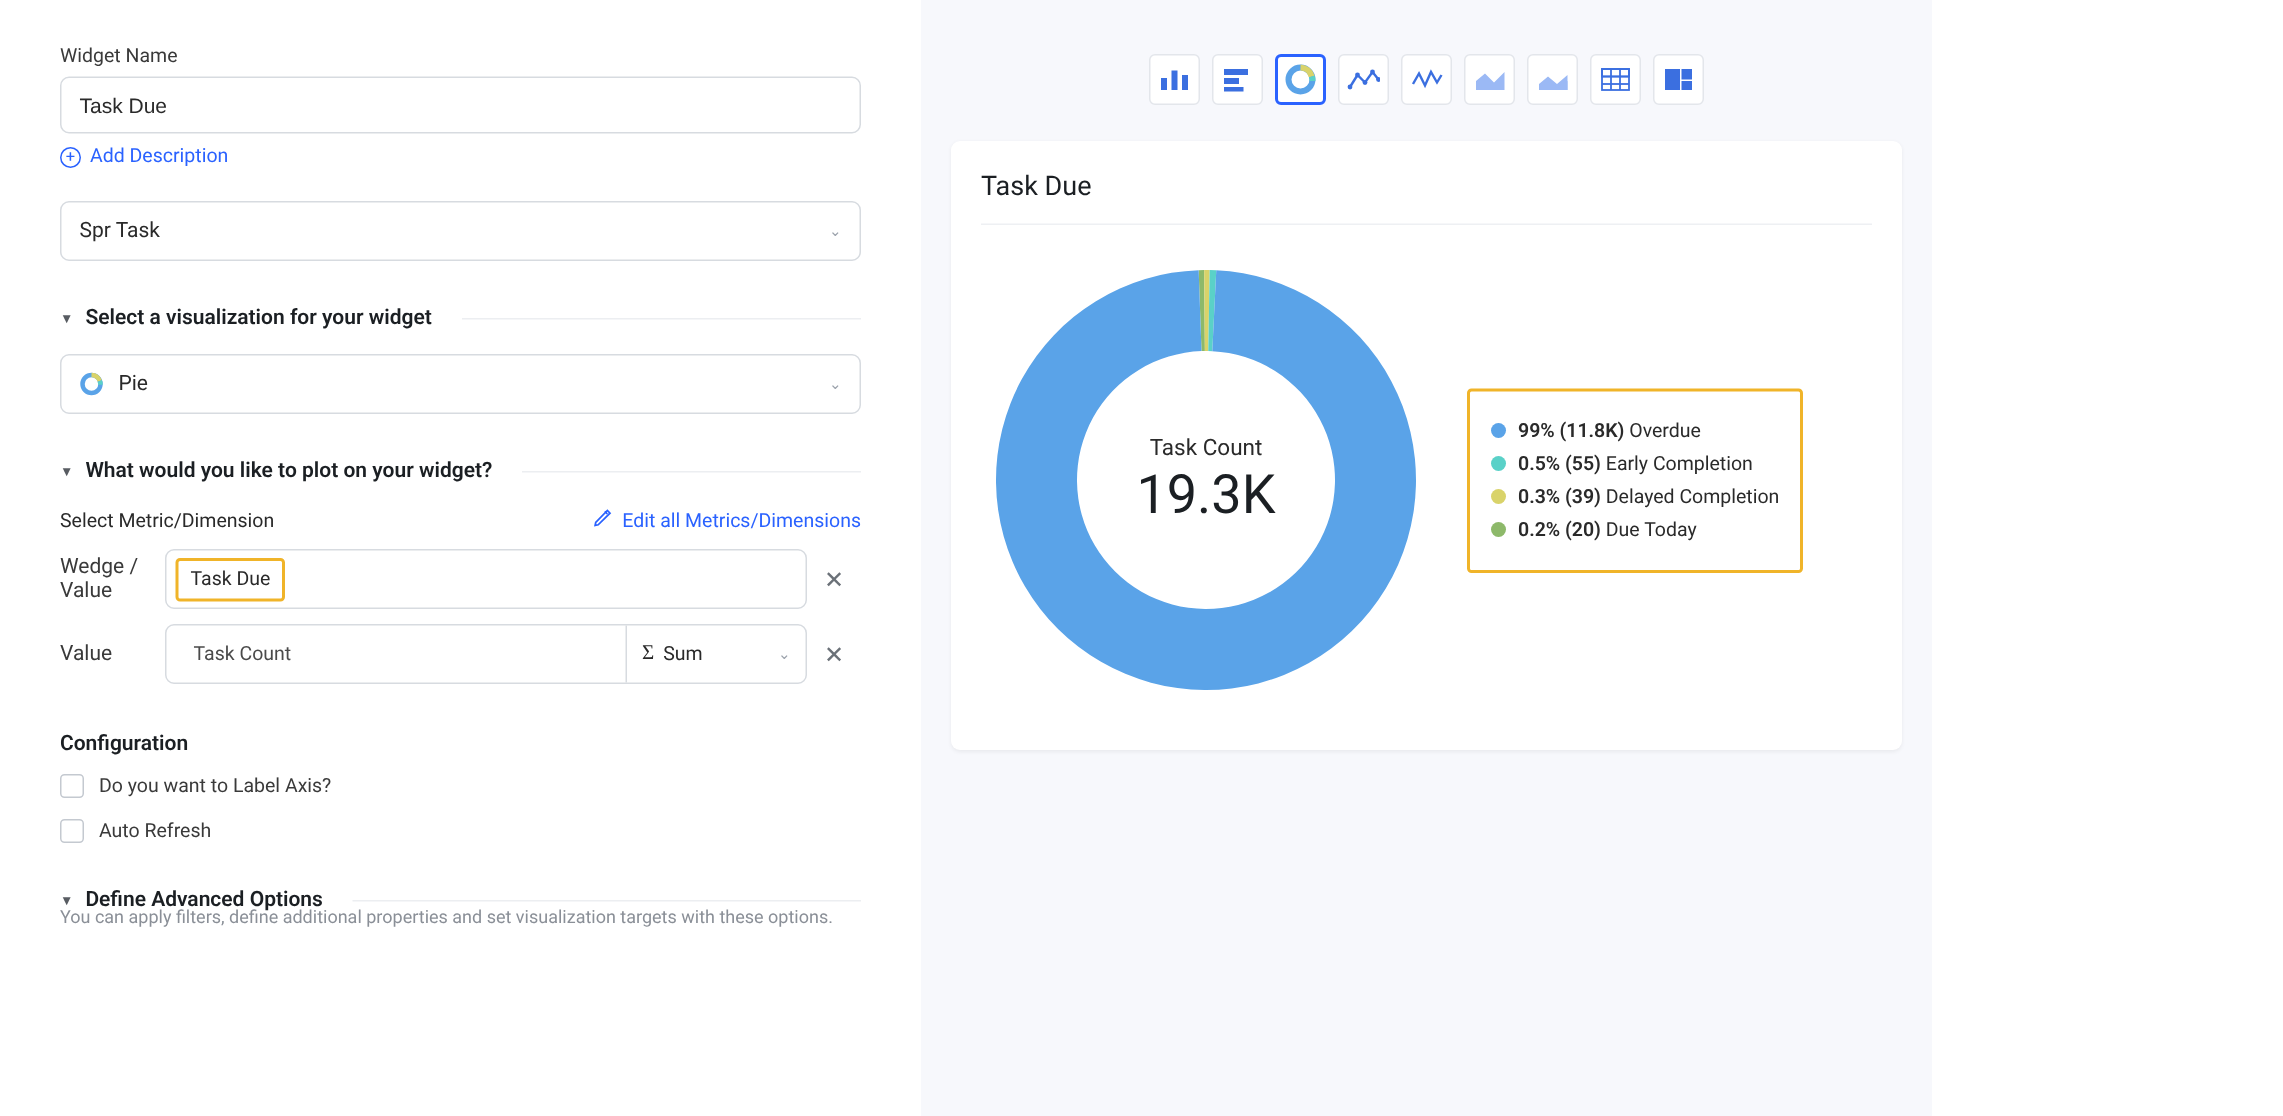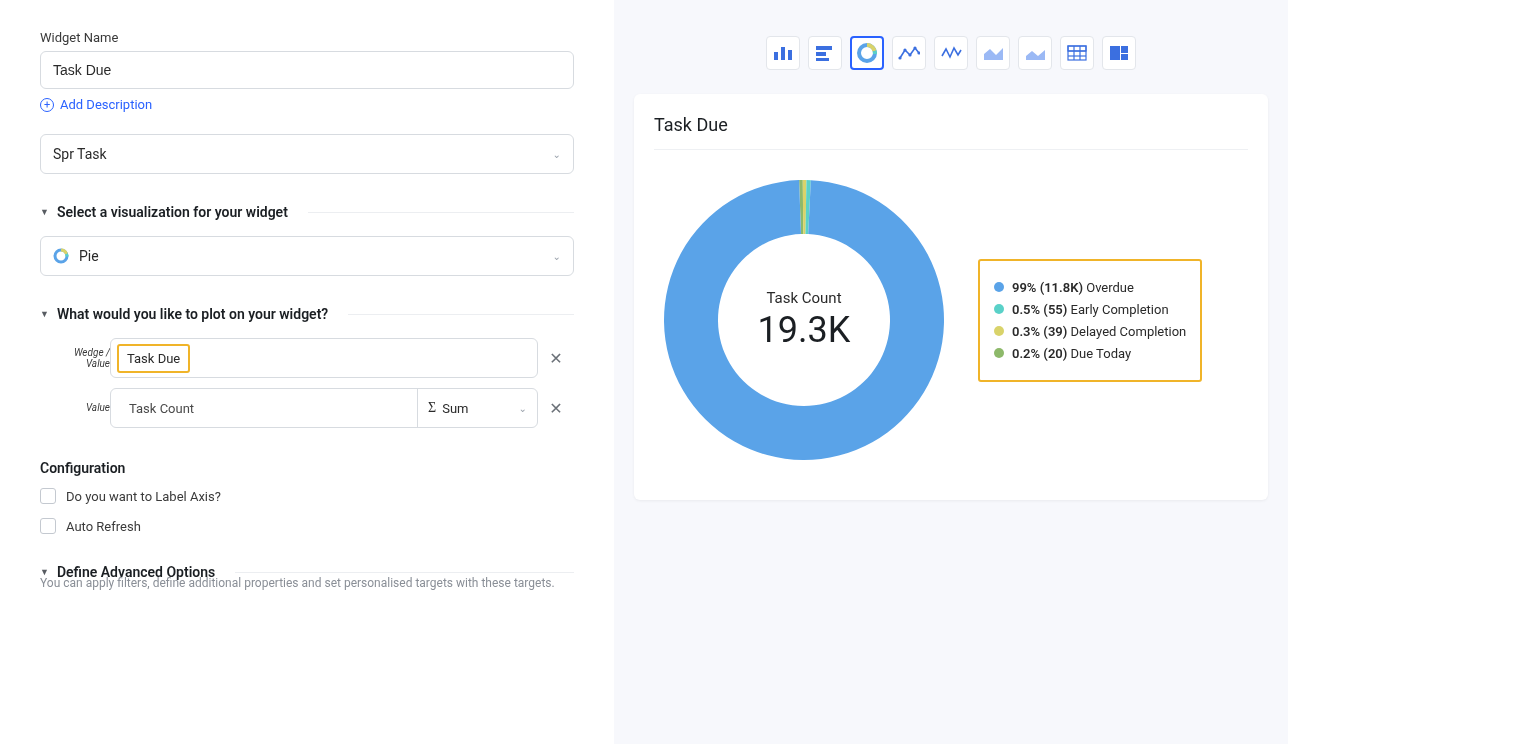--- a/index.html
+++ b/index.html
@@ -125,25 +125,23 @@
     cursor: pointer;
   }
   .metric-row {
     display: grid;
     grid-template-columns: 70px 1fr 36px;
     align-items: center;
     gap: 0;
     margin-bottom: 10px;
   }
   .metric-row .row-label {
-    font-size: 10px;
+    font-size: 14px;
     color: #3a3a3a;
-    font-style: italic;
     line-height: 1.15;
-    text-align: right;
   }
   .metric-row .remove-x {
     color: #6b7178;
     font-size: 16px;
     text-align: center;
     cursor: pointer;
   }
   .metric-input-wrap {
     border: 1px solid #d7dbe0;
     border-radius: 6px;
@@ -358,20 +356,31 @@
         <span class="chev">⌄</span>
       </div>
     </div>
 
     <div class="section">
       <div class="section-header">
         <span class="caret">▼</span>
         <span>What would you like to plot on your widget?</span>
       </div>
 
+      <div class="metric-top">
+        <span class="metric-top-label">Select Metric/Dimension</span>
+        <span class="edit-link">
+          <span>
+            <svg width="14" height="14" viewBox="0 0 24 24">
+                <path fill="none" stroke="#2a62ff" stroke-width="2" d="M3 21l3.5-.7L20 7l-3-3L3.7 17.5 3 21zM14 5l3 3"></path>
+              </svg>
+          </span>
+          <span>Edit all Metrics/Dimensions</span>
+        </span>
+      </div>
 
       <div class="metric-row">
         <div class="row-label">
           <span>Wedge /</span><br>
           <span>Value</span>
         </div>
         <div class="metric-input-wrap">
           <span class="chip">Task Due</span>
         </div>
         <div class="remove-x">✕</div>
@@ -399,21 +408,21 @@
         <span class="checkbox-box"></span>
         <span>Auto Refresh</span>
       </div>
     </div>
 
     <div class="section" style="margin-top:30px;">
       <div class="section-header" style="margin-bottom:6px;">
         <span class="caret">▼</span>
         <span>Define Advanced Options</span>
       </div>
-      <div class="section-sub">You can apply filters, define additional properties and set personalised targets with these targets.</div>
+      <div class="section-sub">You can apply filters, define additional properties and set visualization targets with these options.</div>
     </div>
 
   </div>
 
   <div class="right-pane">
     <div class="viz-toolbar" id="viz-toolbar">
         <div class="viz-btn">
           <svg class="ico-bars" width="22" height="18">
             <rect x="2" y="8" width="4" height="8"></rect>
             <rect x="9" y="3" width="4" height="13"></rect>

